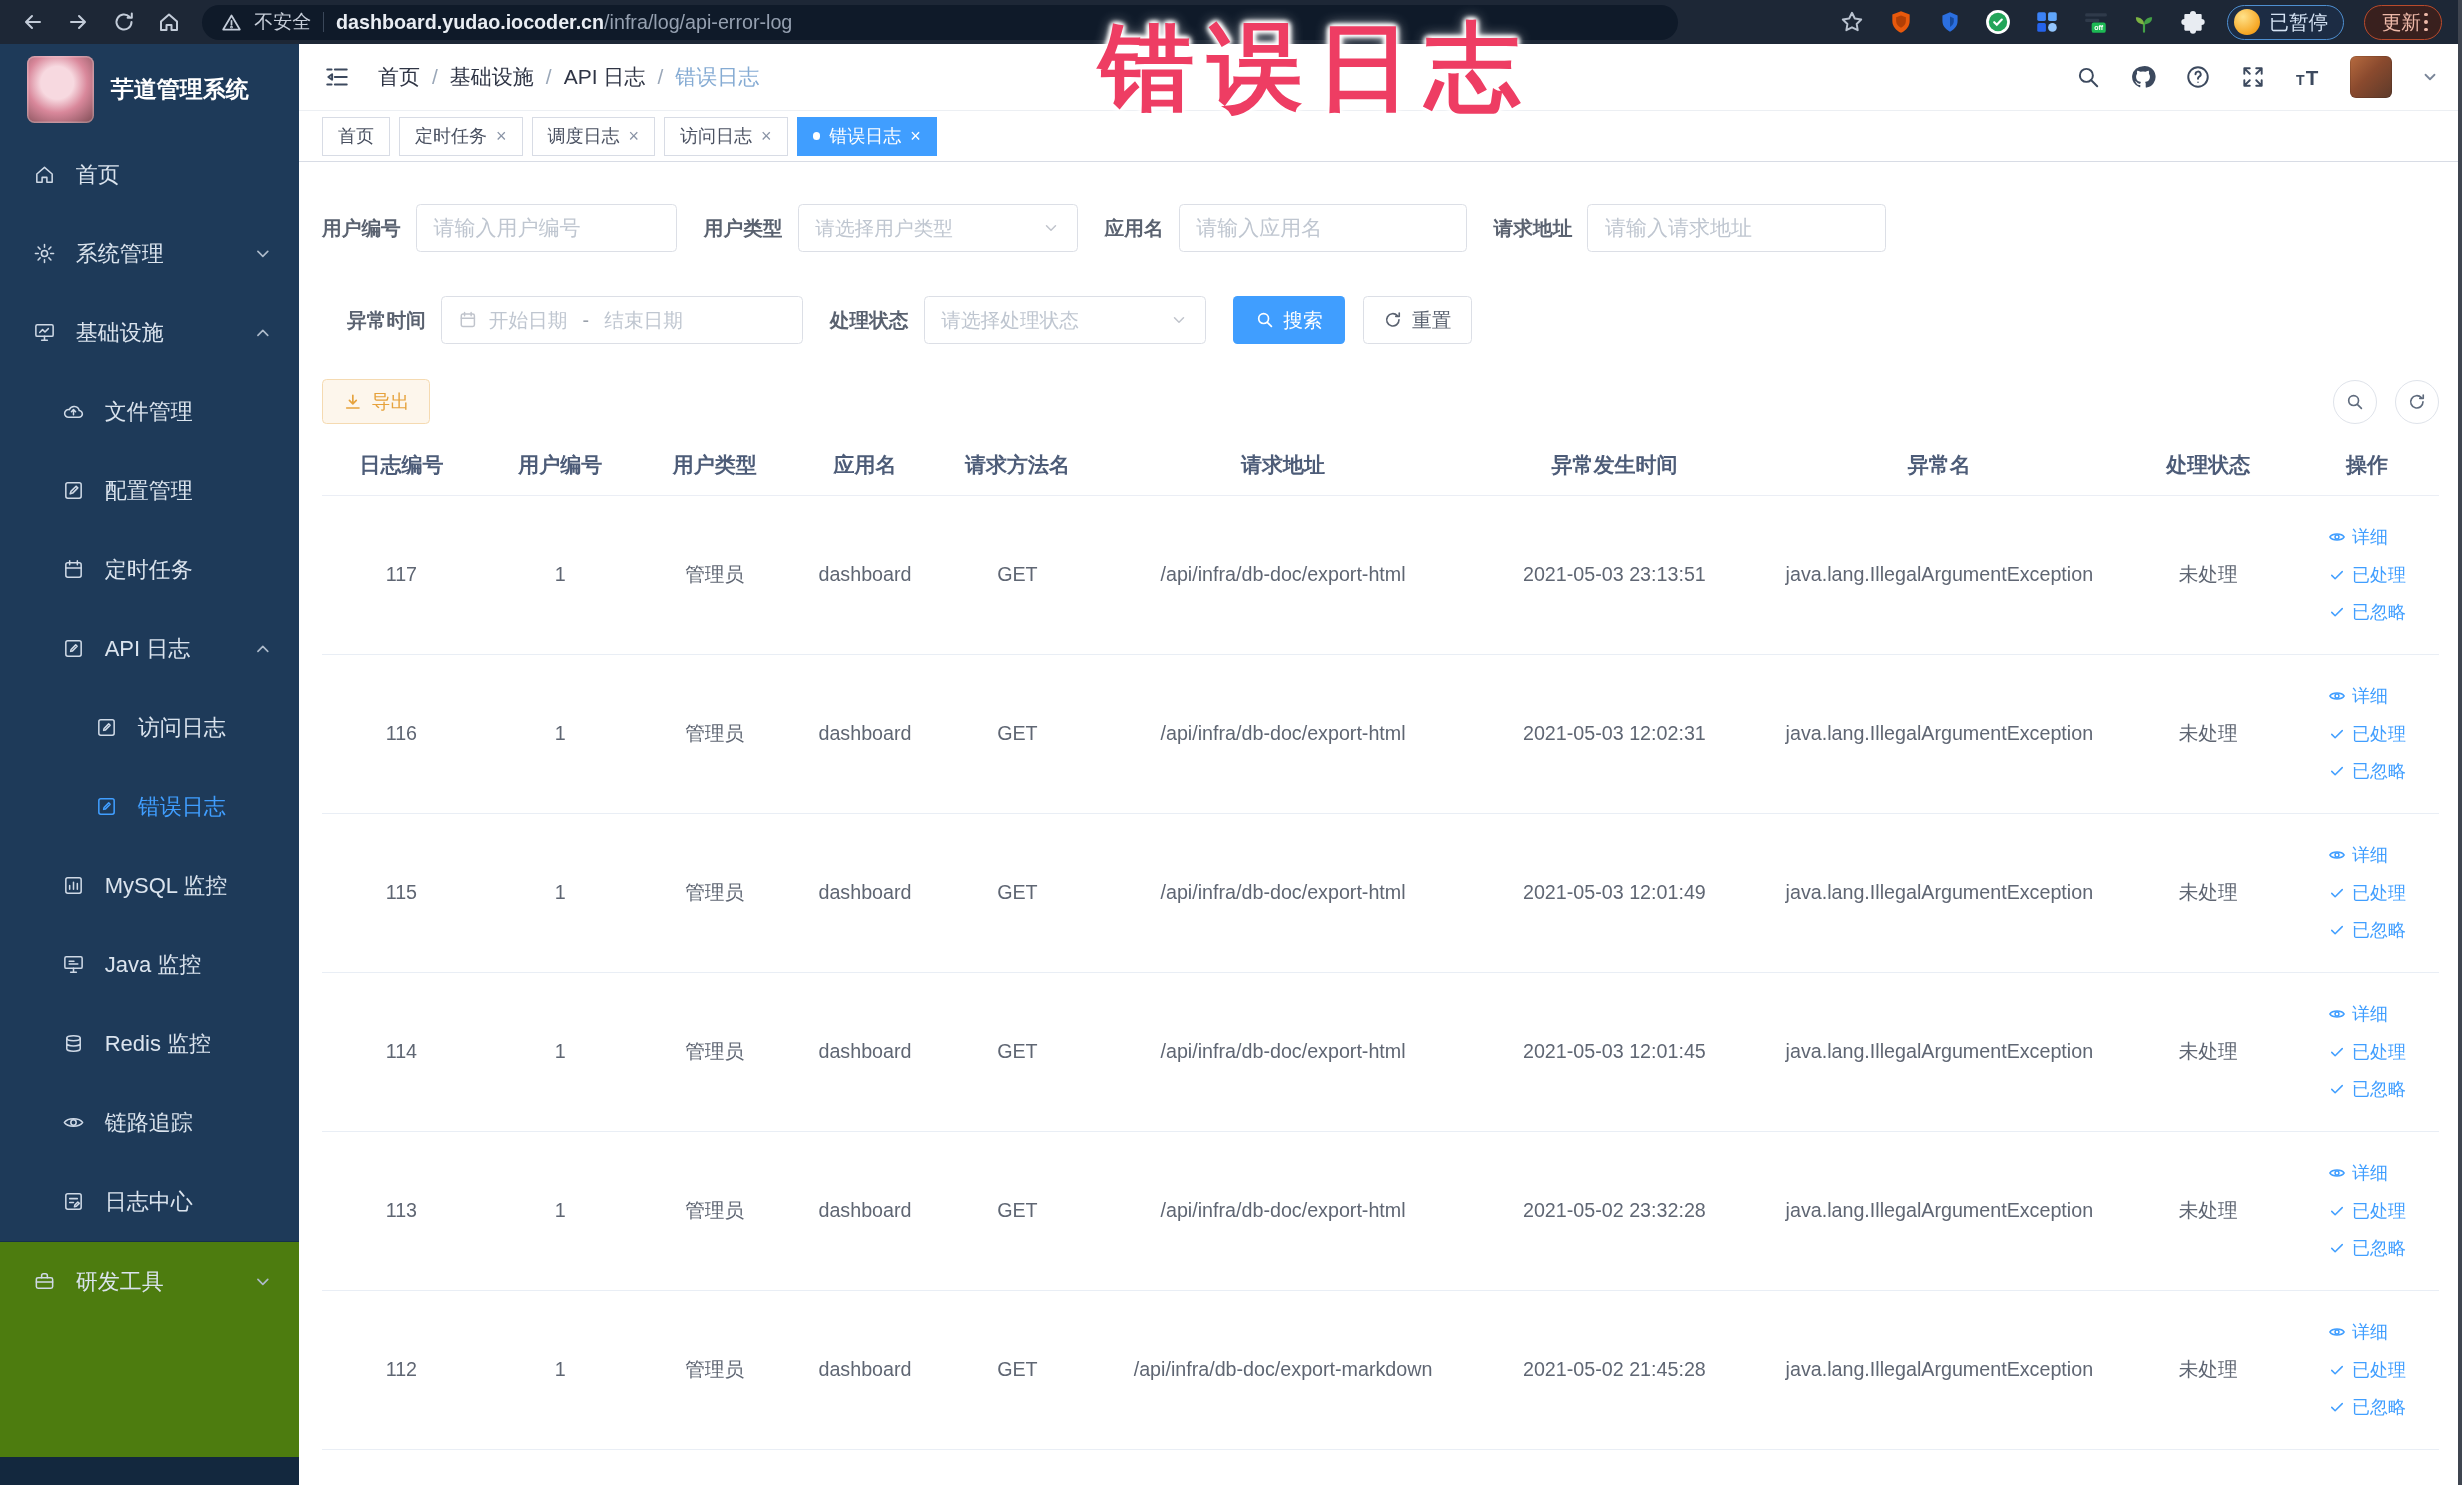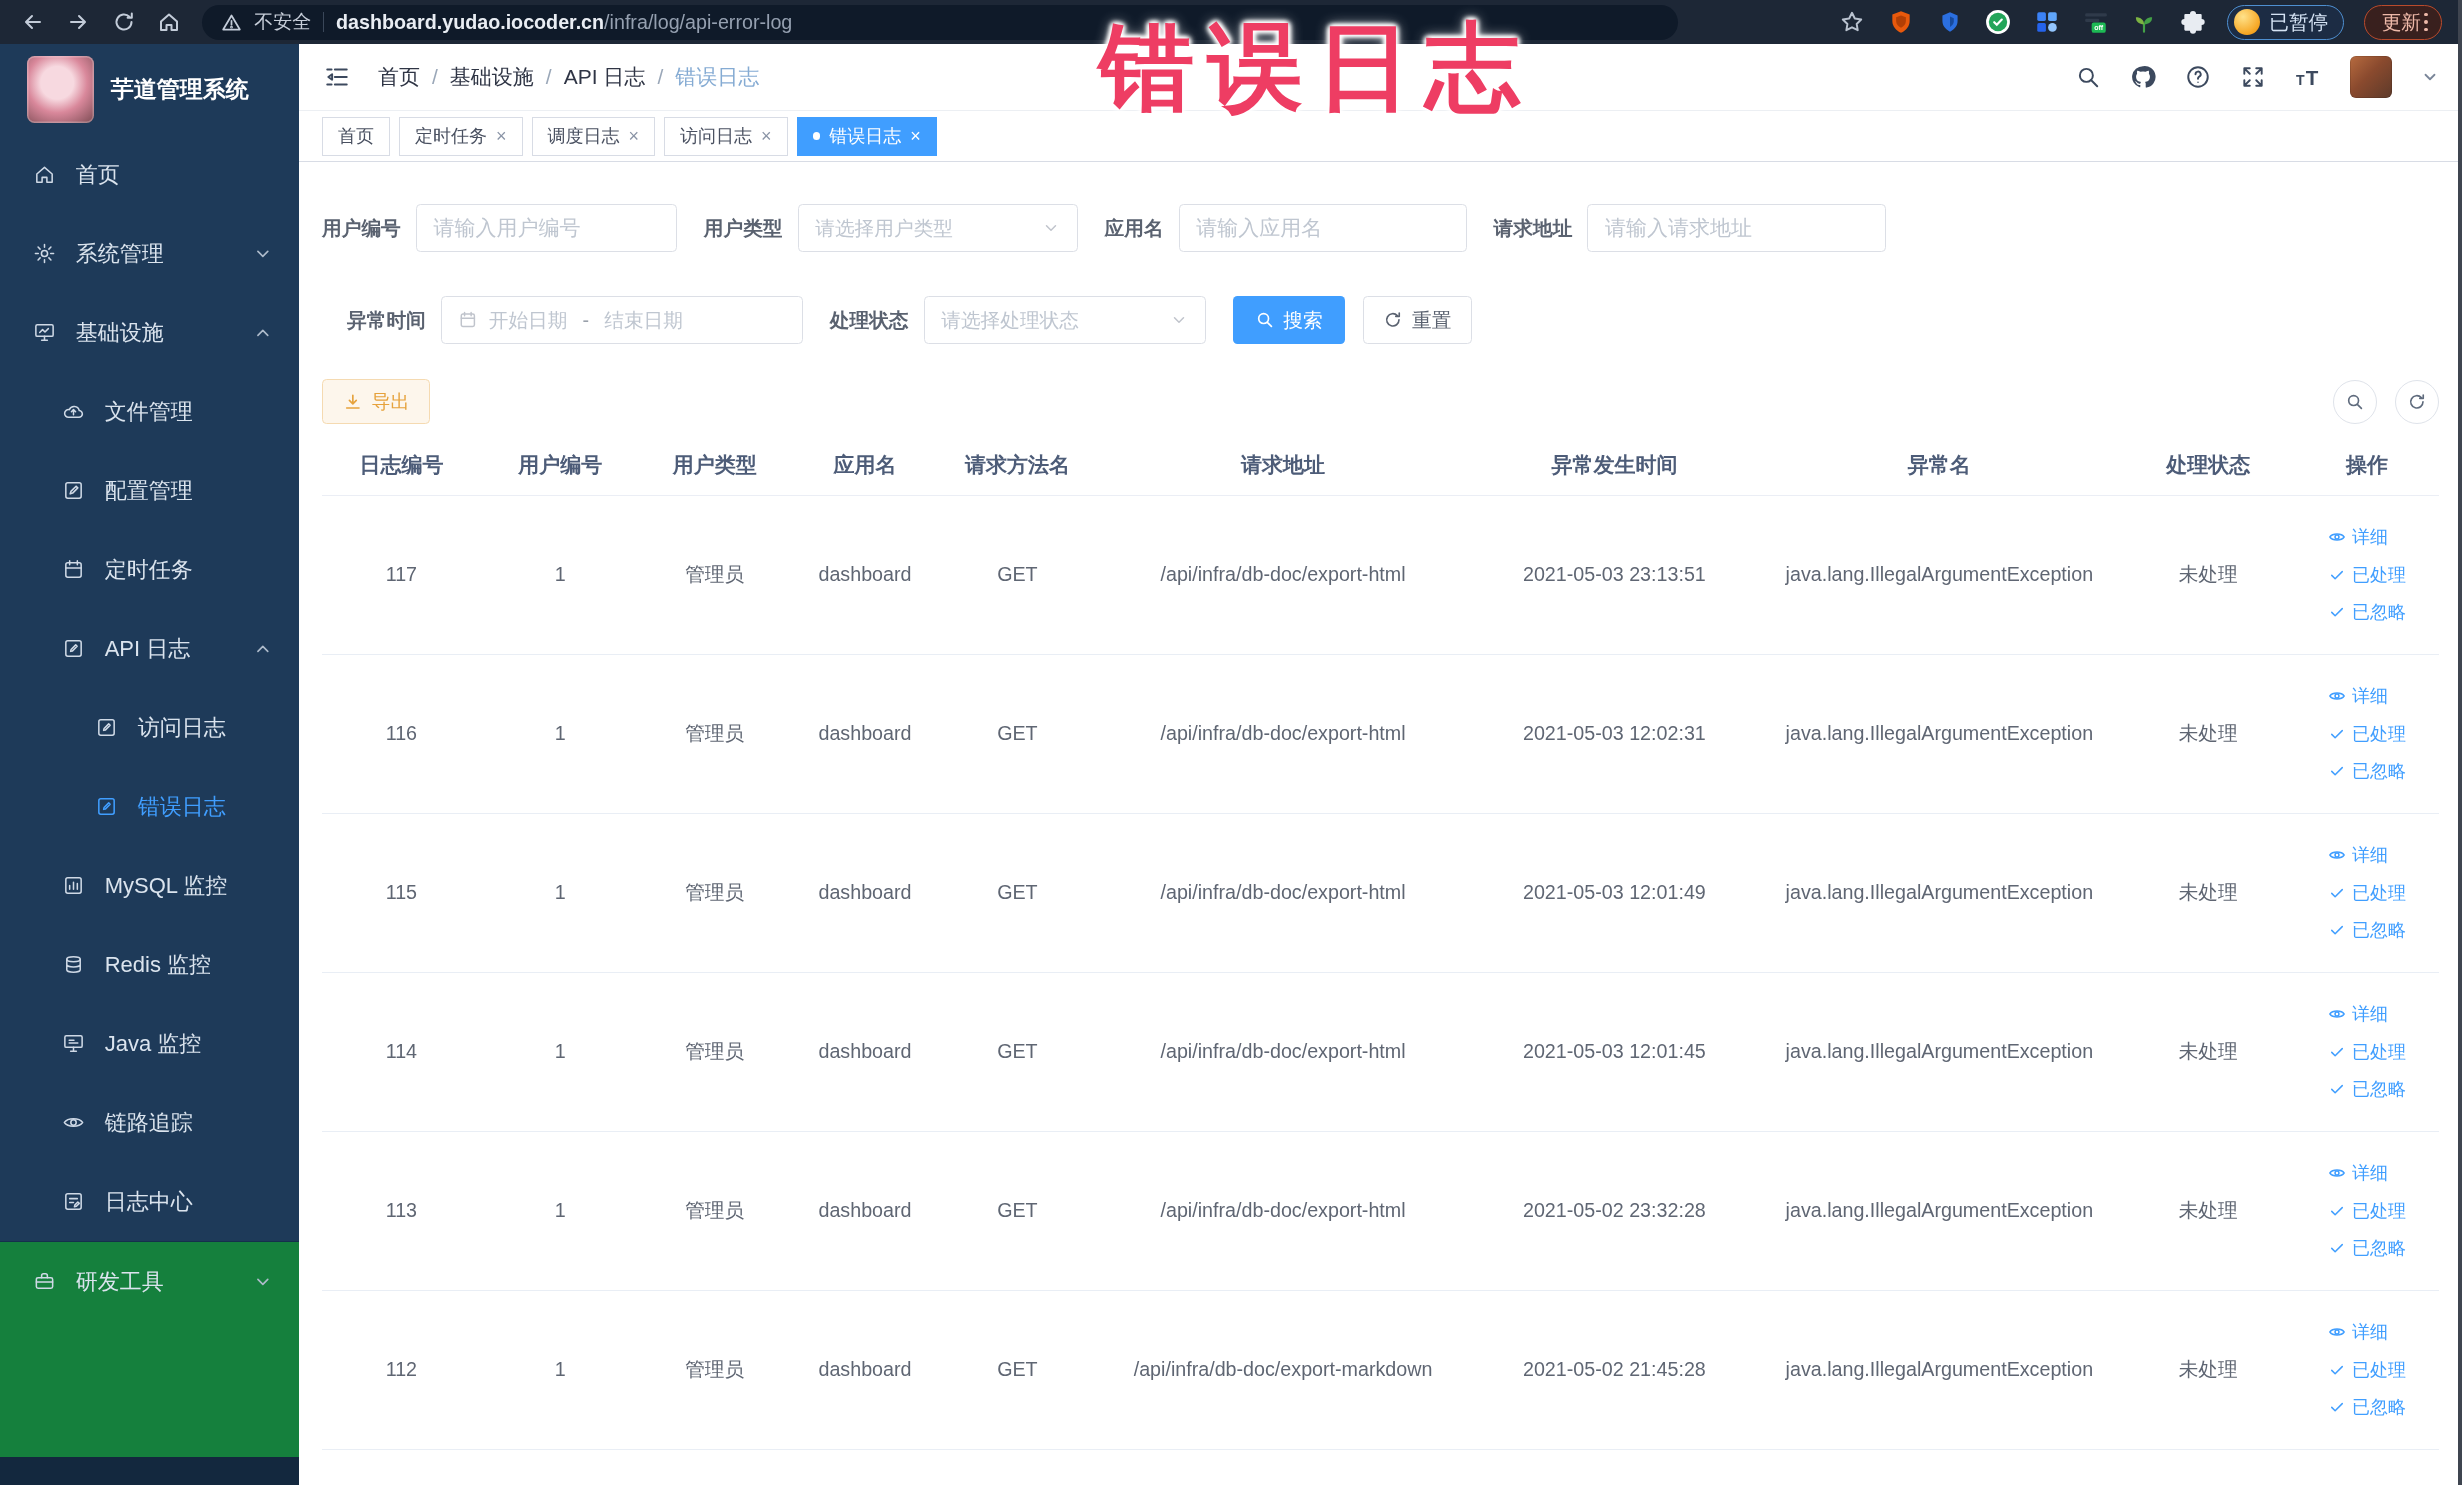--- a/index.html
+++ b/index.html
@@ -32,21 +32,21 @@
   .app-title { color:#ffffff; font-size:23px; font-weight:700; white-space:nowrap; }
   .menu-item { height:79px; display:flex; align-items:center; color:#dbe4ee; font-size:22px; position:relative; cursor:pointer; }
   .menu-item .mi-icon { margin-right:19.7px; display:flex; }
   .ic { width:23px; height:23px; fill:none; stroke:#cfd9e6; stroke-width:1.6; stroke-linecap:round; stroke-linejoin:round; }
   .lvl1 { padding-left:33px; }
   .lvl2 { padding-left:62px; }
   .lvl3 { padding-left:95px; }
   .chev { position:absolute; right:26px; width:19.7px; height:19.7px; fill:none; stroke:#aebbcb; stroke-width:2; stroke-linecap:round; stroke-linejoin:round; }
   .menu-item.active { color:#409eff; }
   .menu-item.active .ic { stroke:#409eff; }
-  .devtools-section { flex:1; background:#15803d; border-top:0.8px solid #15304c; }
+  .devtools-section { flex:1; background:#4d7c0f; border-top:0.8px solid #15304c; }
   .bottom-strip { height:29px; background:#13283e; }
 
   
   .main { margin-left:299px; width:2163px; }
   .navbar { height:67px; background:#fff; display:flex; align-items:center; padding:0 23px; border-bottom:0.8px solid #eceff3; }
   .hamburger { width:30px; height:30px; display:flex; align-items:center; justify-content:center; cursor:pointer; }
   .hic { width:26px; height:26px; fill:none; stroke:#3c495e; stroke-width:1.8; stroke-linecap:round; stroke-linejoin:round; }
   .breadcrumb { display:flex; align-items:center; margin-left:26px; font-size:21px; }
   .crumb { color:#2f3545; }
   .crumb-sep { color:#9aa7b8; margin:0 12px; }
@@ -312,34 +312,34 @@
             <svg class="ic" viewBox="0 0 24 24">
               <rect x="4" y="4" width="16" height="16" rx="2"></rect>
               <path d="M8 16v-4M12 16V8.5M16 16v-6"></path>
             </svg>
           </span>
         <span>MySQL 监控</span>
       </div>
       <div class="menu-item lvl2">
         <span class="mi-icon">
             <svg class="ic" viewBox="0 0 24 24">
+              <rect x="3" y="4" width="18" height="12" rx="1.5"></rect>
+              <path d="M9 20h6M12 16v4M7.5 11.5h9M7.5 8.5h5"></path>
+            </svg>
+          </span>
+        <span>Java 监控</span>
+      </div>
+      <div class="menu-item lvl2">
+        <span class="mi-icon">
+            <svg class="ic" viewBox="0 0 24 24">
               <ellipse cx="12" cy="6.5" rx="7" ry="2.6"></ellipse>
               <path d="M5 6.5v5.5c0 1.4 3.1 2.6 7 2.6s7-1.2 7-2.6V6.5M5 12v5.5c0 1.4 3.1 2.6 7 2.6s7-1.2 7-2.6V12"></path>
             </svg>
           </span>
         <span>Redis 监控</span>
-      </div>
-      <div class="menu-item lvl2">
-        <span class="mi-icon">
-            <svg class="ic" viewBox="0 0 24 24">
-              <rect x="3" y="4" width="18" height="12" rx="1.5"></rect>
-              <path d="M9 20h6M12 16v4M7.5 11.5h9M7.5 8.5h5"></path>
-            </svg>
-          </span>
-        <span>Java 监控</span>
       </div>
       <div class="menu-item lvl2">
         <span class="mi-icon">
             <svg class="ic" viewBox="0 0 24 24">
               <path d="M2.5 12C6 6.8 18 6.8 21.5 12 18 17.2 6 17.2 2.5 12Z"></path>
               <circle cx="12" cy="12" r="2.8"></circle>
             </svg>
           </span>
         <span>链路追踪</span>
       </div>

